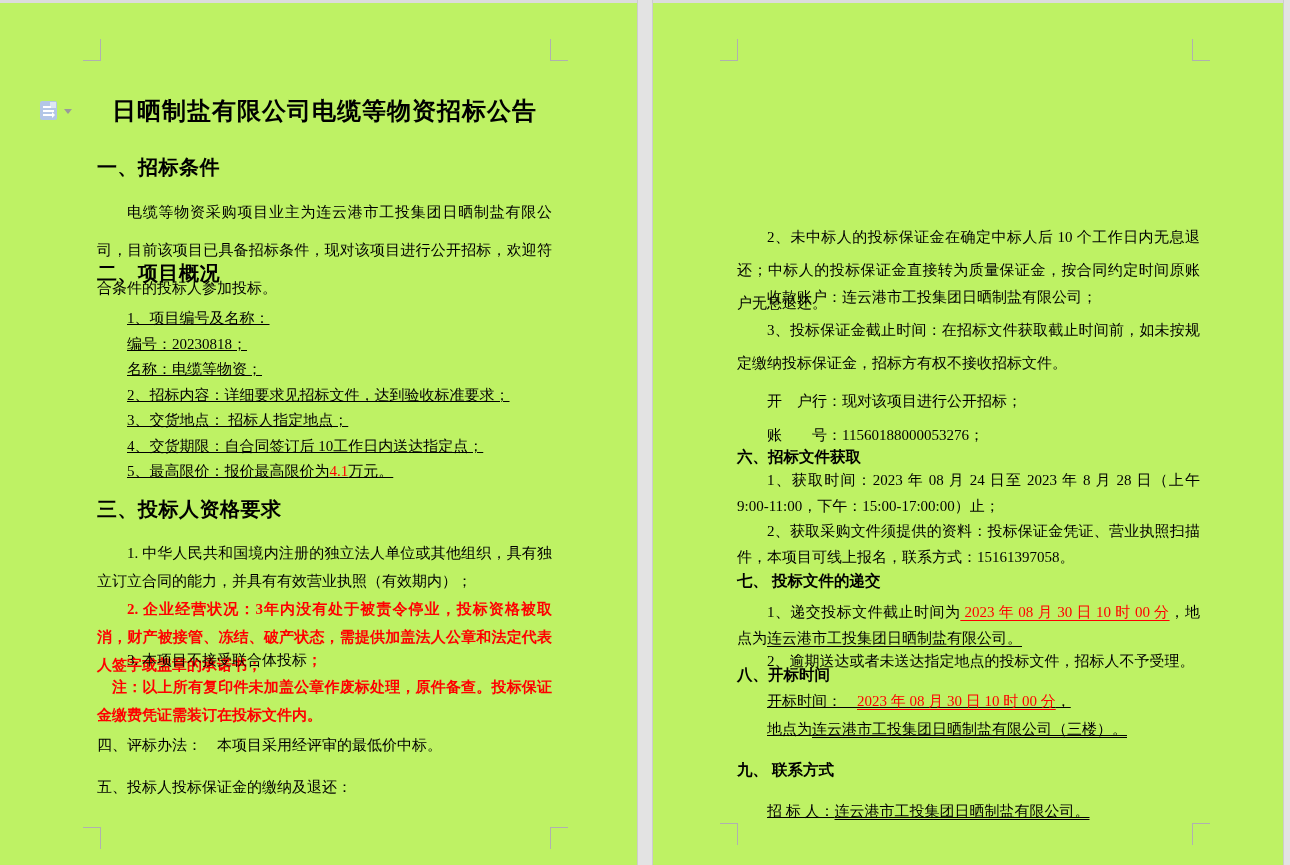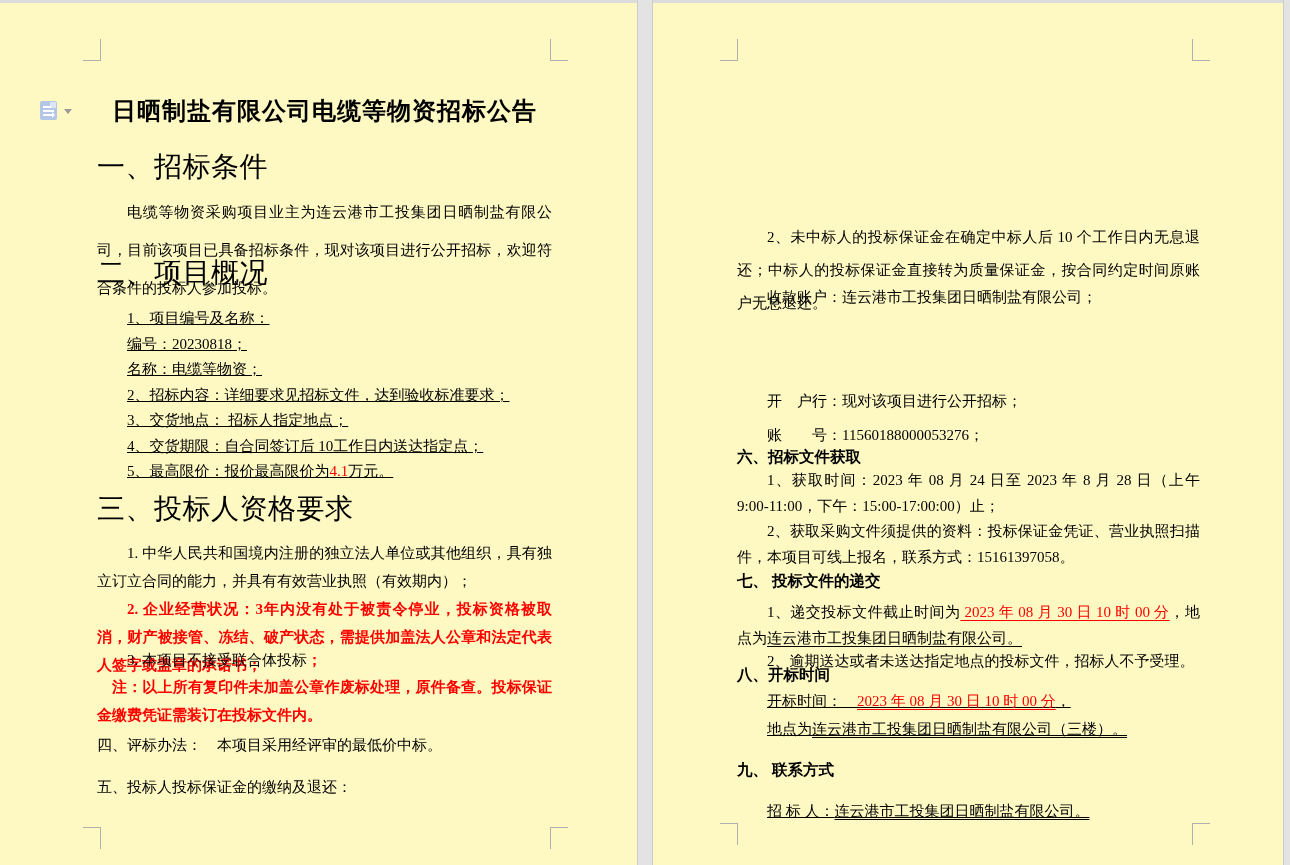--- a/index.html
+++ b/index.html
@@ -3,33 +3,33 @@
 <meta charset="utf-8">
 <style>
   html,body{margin:0;padding:0;}
   body{
     width:1290px;height:865px;position:relative;overflow:hidden;
     background:#ffffff;
     font-family:"Liberation Serif","DejaVu Serif",serif;
     color:#000;
   }
   .top-strip{position:absolute;left:0;top:0;width:1290px;height:3px;background:#dcdcdc;}
-  .page{position:absolute;top:3px;height:862px;background:#fef9c3;padding-left:44px;}
+  .page{position:absolute;top:3px;height:862px;background:#bef264;padding-left:44px;}
   #page1{left:0;width:637px;}
   #page2{left:653px;width:630px;}
   .page-gap{position:absolute;left:637px;top:0;width:16px;height:865px;background:#e3e3e3;
     border-left:1px solid #cccccc;border-right:1px solid #cccccc;box-sizing:border-box;}
   .right-strip{position:absolute;left:1283px;top:0;width:7px;height:865px;background:#e3e3e3;
     border-left:1px solid #cccccc;box-sizing:border-box;}
   .content{position:absolute;top:0;}
   #content1{left:97px;width:455px;height:862px;}
   #content2{left:84px;width:463px;height:862px;} 
   .blk{position:absolute;left:0;width:100%;}
   .title{font-size:24px;font-weight:bold;text-align:center;letter-spacing:1px;white-space:nowrap;}
-  .h2{font-size:28px;font-weight:normal;letter-spacing:0.5px;}
+  .h2{font-size:20px;font-weight:bold;letter-spacing:0.5px;}
   .h3{font-size:15.5px;font-weight:bold;}
   .p{font-size:15px;}
   .indent2{text-indent:2em;}
   .indent1{text-indent:1em;}
   .pad2{padding-left:2em;box-sizing:border-box;text-decoration:underline;}
   .just{text-align:justify;}
   .red{color:#ff0000;}
   .b{font-weight:bold;}
   .u{text-decoration:underline;text-underline-offset:3px;}
   
@@ -78,20 +78,21 @@
       <div class="blk p" style="top: 772px; line-height: 25px;"><span>五、投标人投标保证金的缴纳及退还：</span></div>
     </div>
 </div>
 
 <div class="page-gap"></div>
 
 <div class="page" id="page2">
   <div class="content" id="content2">
       <div class="blk p indent2 just" style="top: 218px; line-height: 33px;"><span>2、未中标人的投标保证金在确定中标人后 10 个工作日内无息退还；中标人的投标保证金直接转为质量保证金，按合同约定时间原账户无息退还。</span></div>
       <div class="blk p indent2" style="top: 278px; line-height: 33px;"><span>收款账户：连云港市工投集团日晒制盐有限公司；</span></div>
+      <div class="blk p indent2 just" style="top: 311px; line-height: 33px;"><span>3、投标保证金截止时间：在招标文件获取截止时间前，如未按规定缴纳投标保证金，招标方有权不接收招标文件。</span></div>
       <div class="blk p indent2" style="top: 382px; line-height: 33px;"><span>开　户行：现对该项目进行公开招标；</span></div>
       <div class="blk p indent2" style="top: 416px; line-height: 33px;"><span>账　　号：11560188000053276；</span></div>
       <div class="blk h3" style="top: 443px; line-height: 22px;"><span>六、招标文件获取</span></div>
       <div class="blk p indent2 just" style="top: 464px; line-height: 26px;"><span>1、获取时间：2023 年 08 月 24 日至 2023 年 8 月 28 日（上午 9:00-11:00，下午：15:00-17:00:00）止；</span></div>
       <div class="blk p indent2 just" style="top: 515px; line-height: 26px;"><span>2、获取采购文件须提供的资料：投标保证金凭证、营业执照扫描件，本项目可线上报名，联系方式：15161397058。</span></div>
       <div class="blk h3" style="top: 567px; line-height: 22px;"><span>七、 投标文件的递交</span></div>
       <div class="blk p indent2 just" style="top: 596px; line-height: 26px;"><span>1、递交投标文件截止时间为</span><span class="red u"> 2023 年 08 月 30 日 10 时 00 分</span><span>，地点为</span><span class="u">连云港市工投集团日晒制盐有限公司。</span></div>
       <div class="blk p indent2" style="top: 645px; line-height: 26px;"><span>2、逾期送达或者未送达指定地点的投标文件，招标人不予受理。</span></div>
       <div class="blk h3" style="top: 661px; line-height: 22px;"><span>八、开标时间</span></div>
       <div class="blk p pad2" style="top: 685px; line-height: 26px;"><span>开标时间：　</span><span class="red u">2023 年 08 月 30 日 10 时 00 分</span><span>，</span></div>

